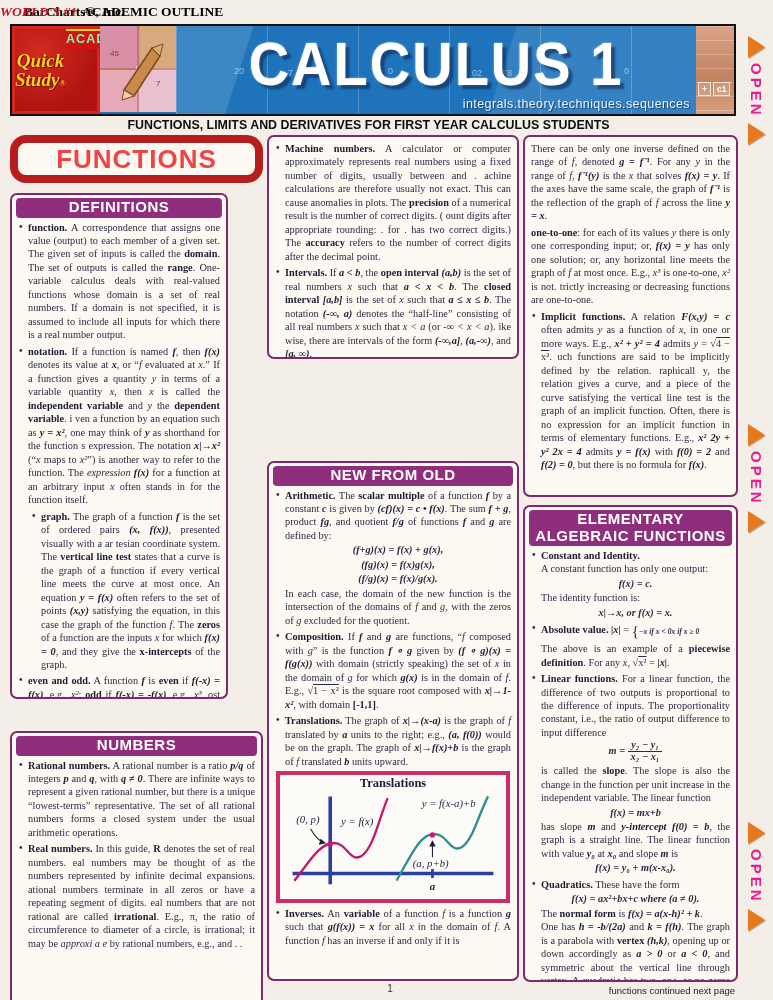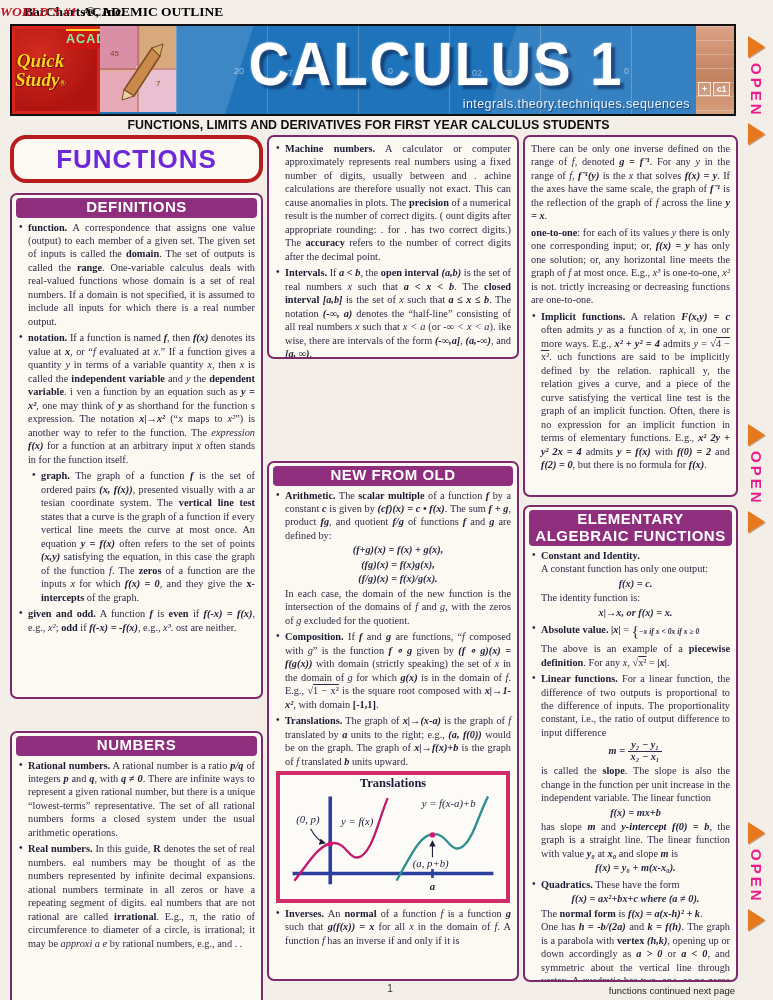--- a/index.html
+++ b/index.html
@@ -46,23 +46,23 @@
   
   .open-group{position:absolute;right:1px;width:32px;display:flex;flex-direction:column;align-items:center;gap:5px;}
   .open-arrow{width:0;height:0;border-left:17px solid #e8781e;border-top:11px solid transparent;
         border-bottom:11px solid transparent;filter:drop-shadow(1px 1px 0 rgba(120,50,0,.4));}
   .open-text{writing-mode:vertical-rl;font-family:"Liberation Sans",sans-serif;font-weight:bold;
         font-size:15px;letter-spacing:3px;color:#ea1d8d;}
   
   .box{position:absolute;box-sizing:border-box;border:2.5px solid #7d2a6d;border-radius:7px;
        background:#fcf8f2;padding:4px 6px 4px 6px;overflow:hidden;}
   .fn-title{position:absolute;left:10px;top:135px;width:253px;height:48px;box-sizing:border-box;
-       border:4px solid #b91c1c;border-radius:16px;background:#fcf8f2;display:flex;align-items:center;
+       border:8px solid #b91c1c;border-radius:16px;background:#fcf8f2;display:flex;align-items:center;
        justify-content:center;font-family:"Liberation Sans",sans-serif;font-weight:bold;font-size:26px;
-       letter-spacing:1px;color:#6d28d9;}
+       letter-spacing:1px;color:#ef4444;}
   .sechdr{background:#8e2e7d;color:#fff;font-family:"Liberation Sans",sans-serif;font-weight:bold;
        font-size:15px;text-align:center;letter-spacing:0.5px;border-radius:4px;
        margin:-1px -2px 3px -2px;padding:1px 0 2px;line-height:1.1;}
   .item{font-size:10.3px;line-height:1.31;text-align:justify;margin:1px 0 3px;
        padding-left:10px;position:relative;}
   .item::before{content:'•';position:absolute;left:1px;top:-1px;font-weight:bold;}
   .item.nobullet{padding-left:0;}
   .item.nobullet::before{content:none;}
   .item.sub{margin-left:13px;}
   .item b{color:#1c1c34;}
@@ -151,26 +151,26 @@
     <span class="open-arrow"></span>
   </div>
   <div class="open-group" style="top:822px;">
     <span class="open-arrow"></span>
     <span class="open-text">OPEN</span>
     <span class="open-arrow"></span>
   </div>
 
   <div class="fn-title">FUNCTIONS</div>
 
-  <div class="box" style="left:10px;top:193px;width:253px;height:506px;">
+  <div class="box" style="left:10px;top:193px;width:218px;height:506px;">
     <div class="sechdr">DEFINITIONS</div>
     <p class="item"><b>function.</b> A correspondence that assigns one value (output) to each member of a given set. The given set of inputs is called the <b>domain</b>. The set of outputs is called the <b>range</b>. One-variable calculus deals with real-valued functions whose domain is a set of real numbers. If a domain is not specified, it is assumed to include all inputs for which there is a real number output.</p>
     <p class="item"><b>notation.</b> If a function is named <b><i>f</i></b>, then <b><i>f(x)</i></b> denotes its value at <b><i>x</i></b>, or “<i>f</i> evaluated at <i>x</i>.” If a function gives a quantity <i>y</i> in terms of a variable quantity <i>x</i>, then <i>x</i> is called the <b>independent variable</b> and <i>y</i> the <b>dependent variable</b>. i ven a function by an equation such as <b><i>y = x²</i></b>, one may think of <b><i>y</i></b> as shorthand for the function s expression. The notation <b><i>x|→x²</i></b> (“<i>x</i> maps to <i>x²</i>”) is another way to refer to the function. The <i>expression</i> <b><i>f(x)</i></b> for a function at an arbitrary input <i>x</i> often stands in for the function itself.</p>
     <p class="item sub"><b>graph.</b> The graph of a function <b><i>f</i></b> is the set of ordered pairs <b><i>(x, f(x))</i></b>, presented visually with a ar tesian coordinate system. The <b>vertical line test</b> states that a curve is the graph of a function if every vertical line meets the curve at most once. An equation <b><i>y = f(x)</i></b> often refers to the set of points <b><i>(x,y)</i></b> satisfying the equation, in this case the graph of the function <i>f</i>. The <b>zeros</b> of a function are the inputs <i>x</i> for which <b><i>f(x) = 0</i></b>, and they give the <b>x-intercepts</b> of the graph.</p>
-    <p class="item"><b>given and odd.</b> A function <b><i>f</i></b> is <b>even</b> if <b><i>f(-x) = f(x)</i></b>, e.g., <i>x²</i>; <b>odd</b> if <b><i>f(-x) = -f(x)</i></b>, e.g., <i>x³</i>. ost are neither.</p>
+    <p class="item"><b>even and odd.</b> A function <b><i>f</i></b> is <b>even</b> if <b><i>f(-x) = f(x)</i></b>, e.g., <i>x²</i>; <b>odd</b> if <b><i>f(-x) = -f(x)</i></b>, e.g., <i>x³</i>. ost are neither.</p>
   </div>
 
   <div class="box" style="left:10px;top:707px;width:253px;height:278px;margin-top:24px;">
     <div class="sechdr">NUMBERS</div>
     <p class="item"><b>Rational numbers.</b> A rational number is a ratio <b><i>p/q</i></b> of integers <b><i>p</i></b> and <b><i>q</i></b>, with <b><i>q ≠ 0</i></b>. There are infinite ways to represent a given rational number, but there is a unique “lowest-terms” representative. The set of all rational numbers forms a closed system under the usual arithmetic operations.</p>
     <p class="item"><b>Real numbers.</b> In this guide, <b>R</b> denotes the set of real numbers. eal numbers may be thought of as the numbers represented by infinite decimal expansions. ational numbers terminate in all zeros or have a repeating segment of digits. eal numbers that are not rational are called <b>irrational</b>. E.g., π, the ratio of circumference to diameter of a circle, is irrational; it may be <i>approxi a e</i> by rational numbers, e.g., and . .</p>
   </div>
 
   <div class="box" style="left:267px;top:135px;width:252px;height:224px;">
     <p class="item"><b>Machine numbers.</b> A calculator or computer approximately represents real numbers using a fixed number of digits, usually between and . achine calculations are therefore usually not exact. This can cause anomalies in plots. The <b>precision</b> of a numerical result is the number of correct digits. ( ount digits after appropriate rounding: . for . has two correct digits.) The <b>accuracy</b> refers to the number of correct digits after the decimal point.</p>
@@ -202,21 +202,21 @@
         <line x1="160" y1="74" x2="160" y2="56" stroke="#1d1d3a" stroke-width="1.2" marker-end="url(#ah)"></line>
         <line x1="160" y1="87" x2="160" y2="97" stroke="#2b3f9e" stroke-width="3"></line>
         <text x="8" y="36" font-size="12" font-style="italic" fill="#1d1d3a" font-family="Liberation Serif,serif">(0, p)</text>
         <text x="58" y="38" font-size="12" font-style="italic" fill="#1d1d3a" font-family="Liberation Serif,serif">y = f(x)</text>
         <text x="148" y="18" font-size="12" font-style="italic" fill="#1d1d3a" font-family="Liberation Serif,serif">y = f(x-a)+b</text>
         <text x="138" y="85" font-size="12" font-style="italic" fill="#1d1d3a" font-family="Liberation Serif,serif">(a, p+b)</text>
         <text x="157" y="110" font-size="12" font-style="italic" font-weight="bold" fill="#1d1d3a" font-family="Liberation Serif,serif">a</text>
       </svg>
     </div>
 
-    <p class="item"><b>Inverses.</b> An <b>normal</b> of a function <i>f</i> is a function <b><i>g</i></b> such that <b><i>g(f(x)) = x</i></b> for all <i>x</i> in the domain of <i>f</i>. A function <i>f</i> has an inverse if and only if it is</p>
+    <p class="item"><b>Inverses.</b> An <b>variable</b> of a function <i>f</i> is a function <b><i>g</i></b> such that <b><i>g(f(x)) = x</i></b> for all <i>x</i> in the domain of <i>f</i>. A function <i>f</i> has an inverse if and only if it is</p>
   </div>
 
   <div class="box" style="left:523px;top:135px;width:215px;height:362px;">
     <p class="item nobullet">There can be only one inverse defined on the range of <i>f</i>, denoted <b><i>g = f⁻¹</i></b>. For any <i>y</i> in the range of <i>f</i>, <b><i>f⁻¹(y)</i></b> is the <i>x</i> that solves <b><i>f(x) = y</i></b>. If the axes have the same scale, the graph of <b><i>f⁻¹</i></b> is the reflection of the graph of <i>f</i> across the line <b><i>y = x</i></b>.</p>
     <p class="item nobullet"><b>one-to-one</b>: for each of its values <i>y</i> there is only one corresponding input; or, <b><i>f(x) = y</i></b> has only one solution; or, any horizontal line meets the graph of <i>f</i> at most once. E.g., <i>x³</i> is one-to-one, <i>x²</i> is not. trictly increasing or decreasing functions are one-to-one.</p>
     <p class="item"><b>Implicit functions.</b> A relation <b><i>F(x,y) = c</i></b> often admits <i>y</i> as a function of <i>x</i>, in one or more ways. E.g., <b><i>x² + y² = 4</i></b> admits <i>y</i> = <span class="sqrt">√<span class="ovl">4 − x²</span></span>. uch functions are said to be implicitly defined by the relation. raphicall y, the relation gives a curve, and a piece of the curve satisfying the vertical line test is the graph of an implicit function. Often, there is no expression for an implicit function in terms of elementary functions. E.g., <b><i>x² 2y + y² 2x = 4</i></b> admits <b><i>y = f(x)</i></b> with <b><i>f(0) = 2</i></b> and <b><i>f(2) = 0</i></b>, but there is no formula for <b><i>f(x)</i></b>.</p>
   </div>
 
   <div class="box" style="left:523px;top:505px;width:215px;height:477px;">
     <div class="sechdr">ELEMENTARY ALGEBRAIC FUNCTIONS</div>

